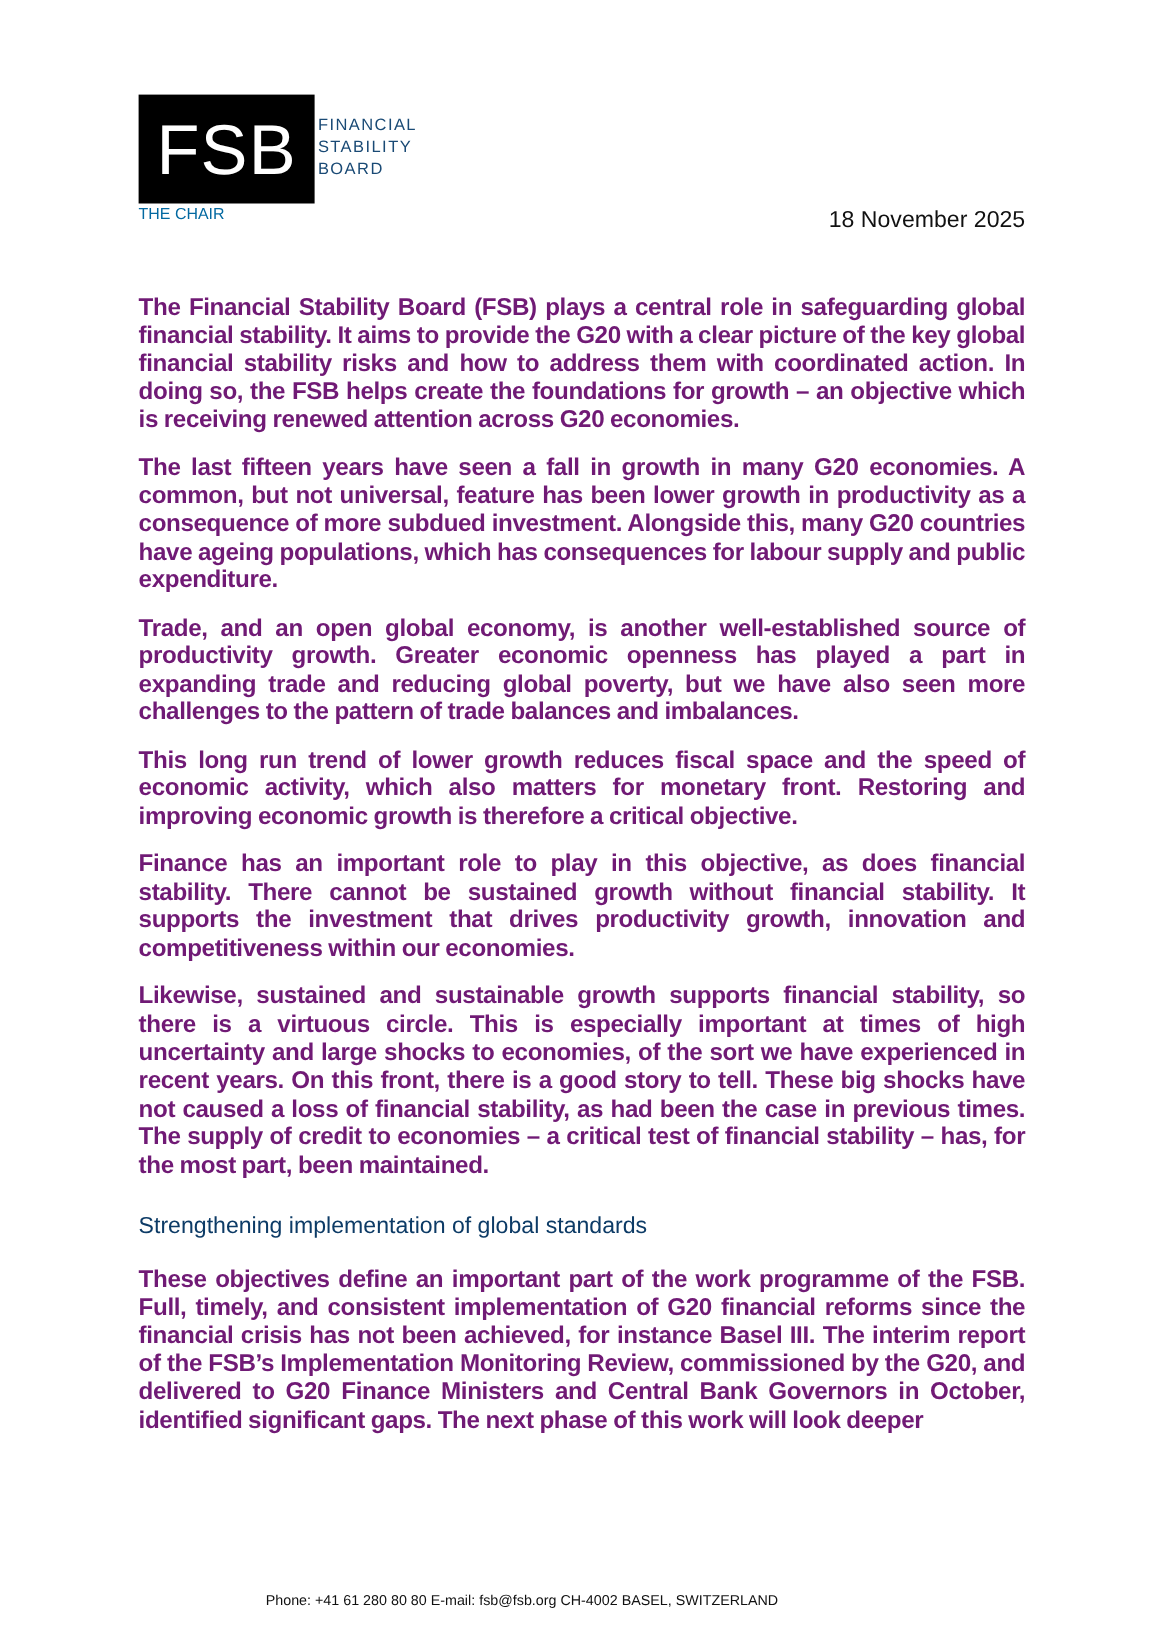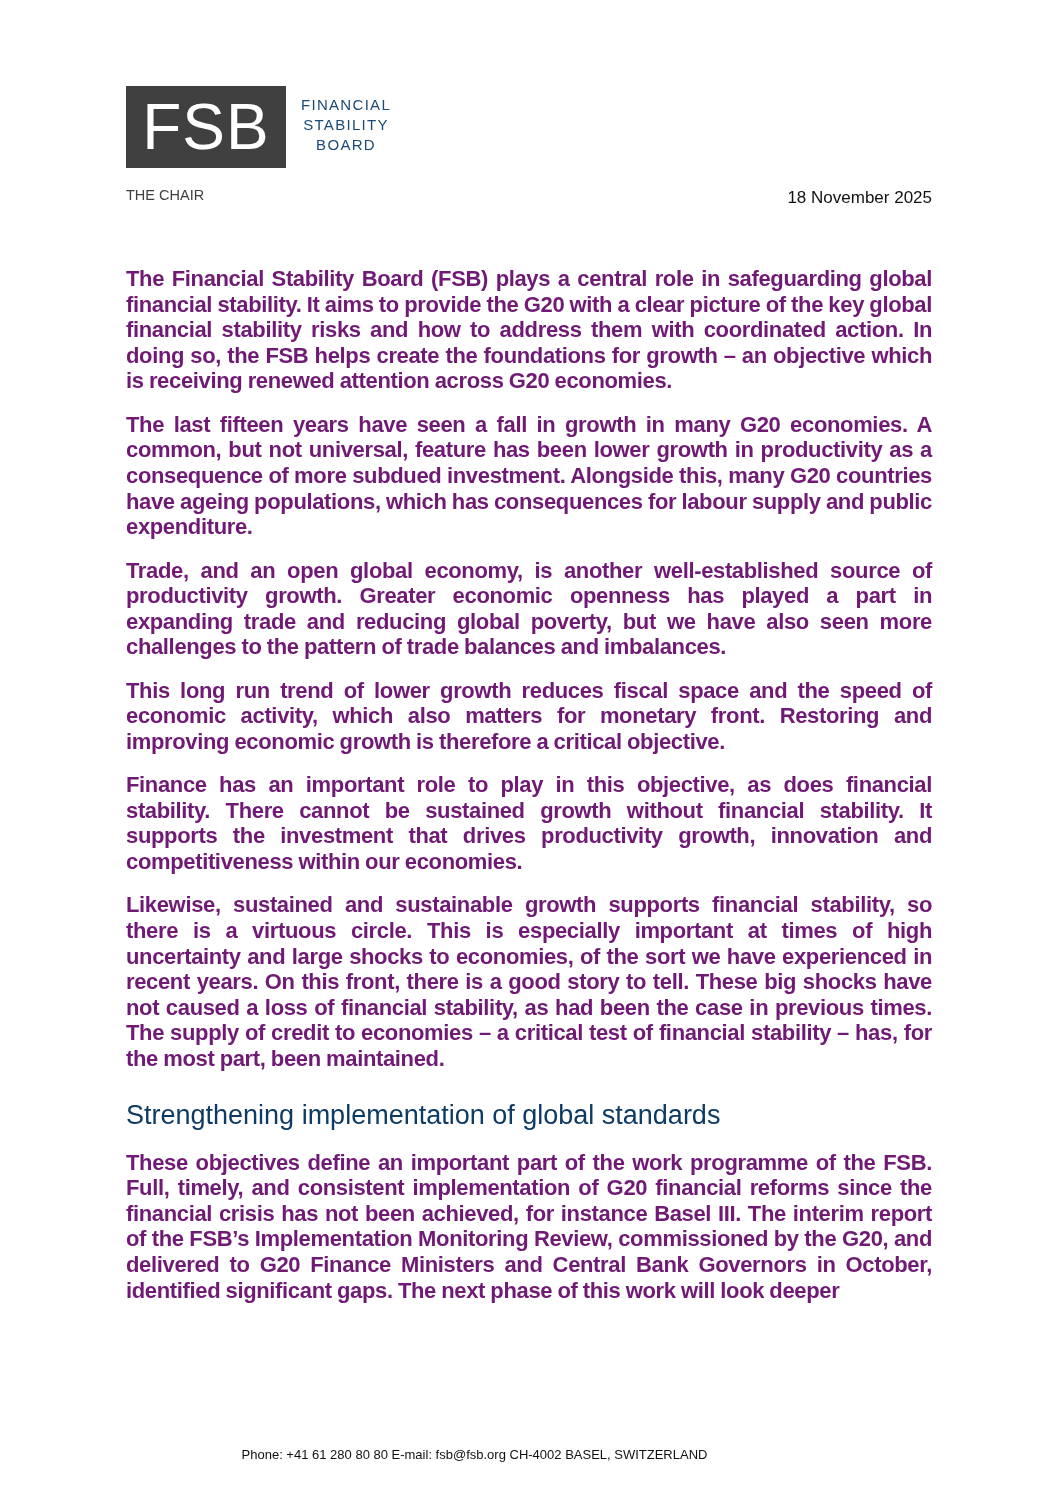--- a/index.html
+++ b/index.html
@@ -17,73 +17,72 @@
     }
     .logo {
       position: absolute;
       left: 126px;
       top: 86px;
       display: flex;
       align-items: center;
     }
     .logo-box {
       width: 160px;
-      height: 82px;
-      background: #404040;
+      height: 99px;
+      background: #000000;
       color: #ffffff;
       display: flex;
       align-items: center;
       justify-content: center;
       font-size: 64px;
       letter-spacing: 1px;
       font-weight: normal;
       line-height: 1;
     }
     .logo-text {
-      margin-left: 15px;
+      margin-left: 3px;
       color: #1a4a75;
       font-size: 15px;
       letter-spacing: 1.3px;
       line-height: 20px;
       margin-top: -4px;
-      text-align: center;
     }
     .logo-text div { display: block; }
     .chair {
       position: absolute;
       left: 126px;
       top: 187px;
       font-size: 14.5px;
-      color: #404040;
+      color: #0369a1;
     }
     .date {
       position: absolute;
       right: 126px;
       top: 188px;
-      font-size: 17px;
+      font-size: 21px;
       color: #111;
     }
     .content {
       position: absolute;
       left: 126px;
       top: 266px;
       width: 806px;
     }
     h1, h2 {
       font-weight: normal;
       color: #0d3b66;
       margin: 0;
     }
     h1 {
       font-size: 27px;
       line-height: 34px;
       margin-bottom: 20px;
     }
     h2 {
-      font-size: 27px;
+      font-size: 21px;
       line-height: 34px;
       margin-top: 26px;
       margin-bottom: 18px;
     }
     p {
       margin: 0 0 17.8px 0;
       font-size: 22px;
       line-height: 25.6px;
       text-align: justify;
       letter-spacing: -0.35px;

